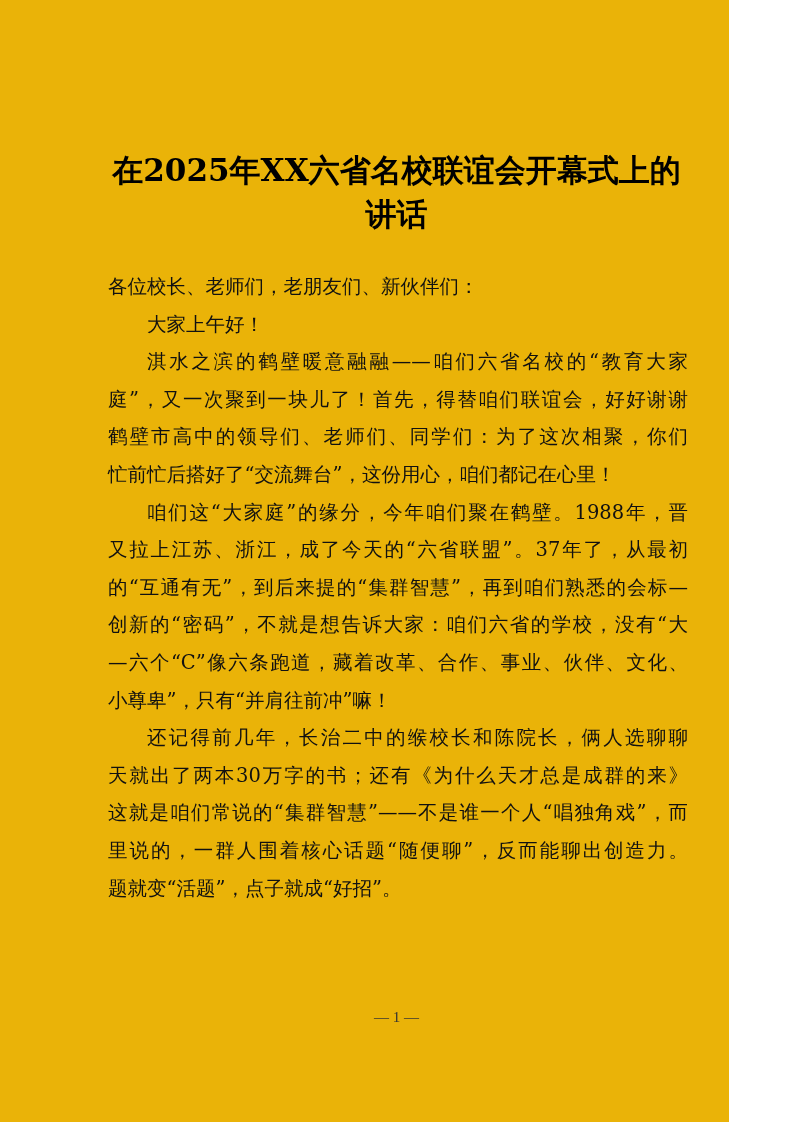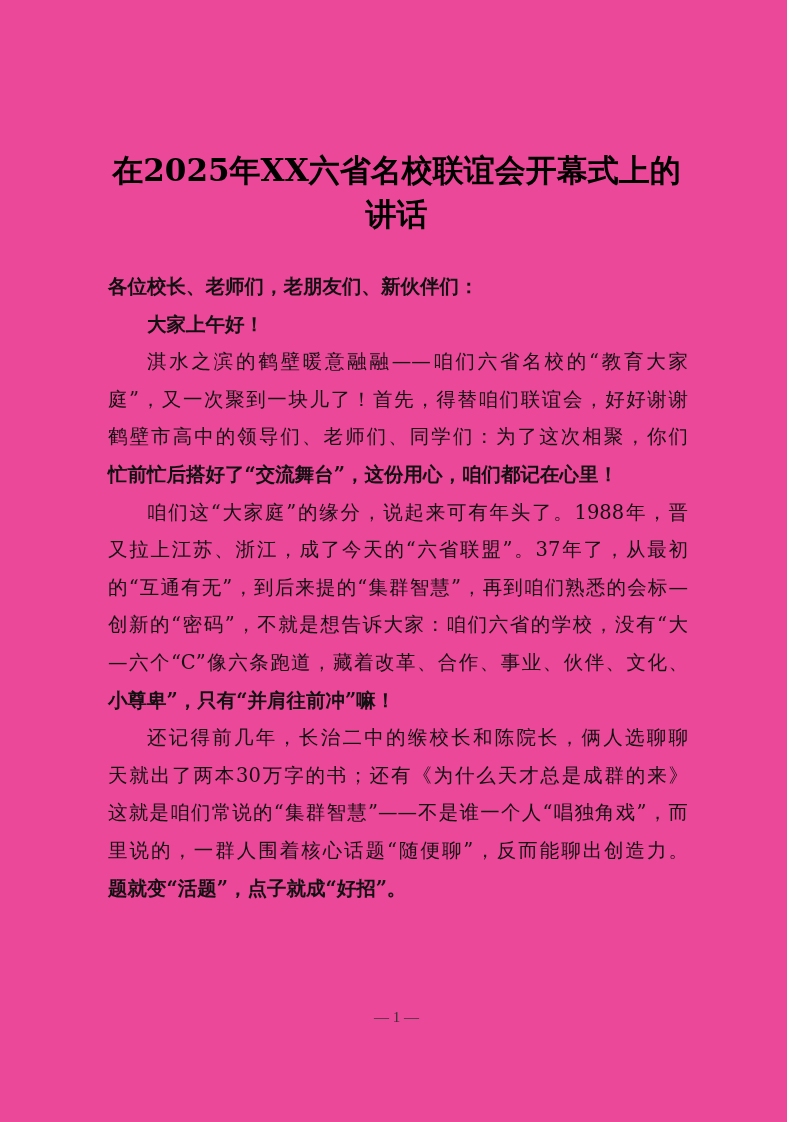--- a/index.html
+++ b/index.html
@@ -1,31 +1,31 @@
 <!DOCTYPE html>
 <html><head>
 <meta charset="utf-8">
 <style>
   html, body { margin: 0; padding: 0; background: #ffffff; }
   body { width: 793px; height: 1122px; position: relative; overflow: hidden; }
-  .page { position: absolute; left: 0; top: 0; width: 787px; height: 1122px; background: #ec4899; }
+  .page { position: absolute; left: 0; top: 0; width: 729px; height: 1122px; background: #eab308; }
   .title {
     position: absolute; left: 90px; width: 613px; top: 148px;
     text-align: center;
     font-family: "DejaVu Serif", "Liberation Serif", serif;
     font-weight: bold; font-size: 31px; line-height: 44px; color: #000;
     letter-spacing: 0px;
   }
   .body {
     position: absolute; left: 108px; width: 580px; top: 268px;
     font-family: "DejaVu Serif", "Liberation Serif", serif;
     font-size: 19.5px; line-height: 37.6px; color: #111;
   }
   .line { display: block; white-space: nowrap; height: 37.6px; text-align: justify; text-align-last: justify; }
-  .line.last { text-align-last: left; font-weight: bold; }
+  .line.last { text-align-last: left; }
   .line.indent { padding-left: 39px; }
   .footer {
     position: absolute; left: 0; width: 793px; top: 1009px; text-align: center;
     font-family: "Liberation Serif", serif; font-size: 15px; color: #333;
   }
 </style>
 </head>
 <body>
 
 <div class="page">
@@ -39,21 +39,21 @@
     <span class="line indent last">大家上午好！</span>
 
     <div>
       <span class="line indent">淇水之滨的鹤壁暖意融融——咱们六省名校的“教育大家</span>
       <span class="line">庭”，又一次聚到一块儿了！首先，得替咱们联谊会，好好谢谢</span>
       <span class="line">鹤壁市高中的领导们、老师们、同学们：为了这次相聚，你们</span>
       <span class="line last">忙前忙后搭好了“交流舞台”，这份用心，咱们都记在心里！</span>
     </div>
 
     <div>
-      <span class="line indent">咱们这“大家庭”的缘分，说起来可有年头了。1988年，晋</span>
+      <span class="line indent">咱们这“大家庭”的缘分，今年咱们聚在鹤壁。1988年，晋</span>
       <span class="line">又拉上江苏、浙江，成了今天的“六省联盟”。37年了，从最初</span>
       <span class="line">的“互通有无”，到后来提的“集群智慧”，再到咱们熟悉的会标—</span>
       <span class="line">创新的“密码”，不就是想告诉大家：咱们六省的学校，没有“大</span>
       <span class="line">—六个“C”像六条跑道，藏着改革、合作、事业、伙伴、文化、</span>
       <span class="line last">小尊卑”，只有“并肩往前冲”嘛！</span>
     </div>
 
     <div>
       <span class="line indent">还记得前几年，长治二中的缑校长和陈院长，俩人选聊聊</span>
       <span class="line">天就出了两本30万字的书；还有《为什么天才总是成群的来》</span>

